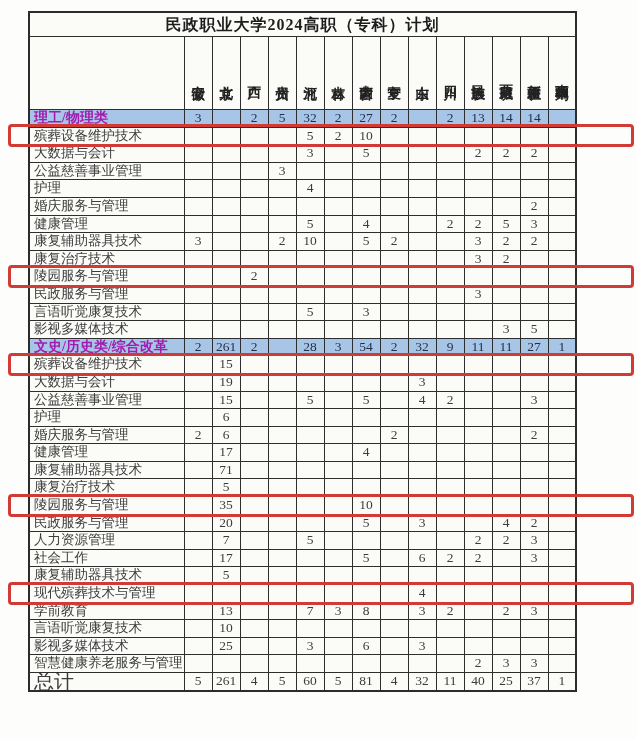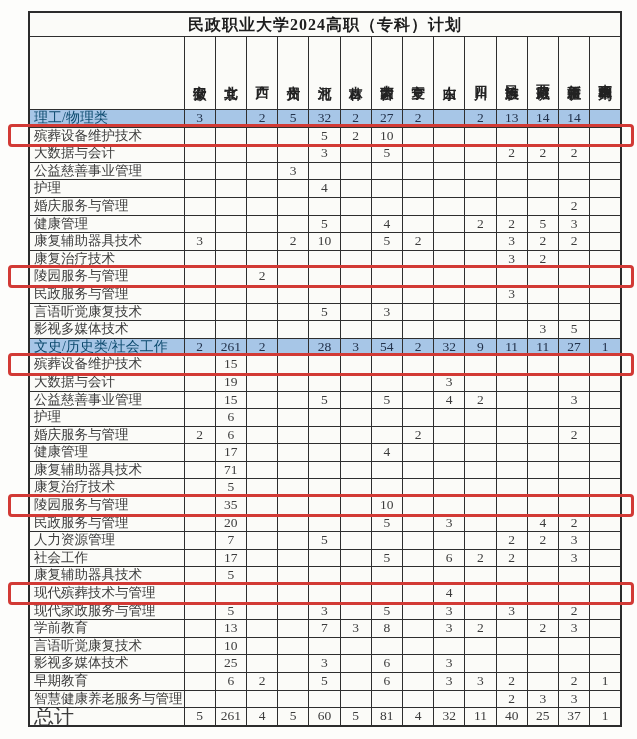--- a/index.html
+++ b/index.html
@@ -1,32 +1,32 @@
 <!DOCTYPE html>
 <html><head>
 <meta charset="utf-8">
 <style>
   html,body{margin:0;padding:0;background:#fdfdfb;}
   .page{position:relative;width:637px;height:739px;overflow:hidden;
         font-family:"Liberation Serif","DejaVu Serif",serif;color:#303030;}
   .table-wrap{position:absolute;left:28px;top:11px;}
-  table{border-collapse:collapse;table-layout:fixed;width:594px;background:#fbfbf8;
+  table{border-collapse:collapse;table-layout:fixed;width:549px;background:#fbfbf8;
         border:2.5px solid #2c2c2c;}
   col.c-label{width:155px;}
   td{border:1.5px solid #2e2e2e;padding:0;overflow:hidden;white-space:nowrap;
      font-size:13.5px;text-align:center;color:#3c3c3c;height:16.6px;line-height:16.6px;}
   td.title-cell{height:23px;line-height:23px;font-weight:bold;font-size:16px;
      letter-spacing:1px;color:#1d1d1d;}
   td.head-cell{height:72px;vertical-align:middle;}
   td.head-cell .vert{writing-mode:vertical-rl;text-orientation:upright;
      display:inline-block;font-size:13.5px;font-weight:600;letter-spacing:1px;
      line-height:1;margin:0 auto;color:#222;}
   td.label-cell{text-align:left;padding-left:4px;}
   tr.section-row td{background:#a7c6e7;color:#22314a;}
-  tr.section-row td.label-cell{font-weight:normal;font-size:14px;color:#0c4a6e;margin-left:17px;}
+  tr.section-row td.label-cell{font-weight:bold;font-size:14px;color:#a21caf;margin-left:17px;}
   tr.total-row td.label-cell{font-size:20px;}
   .red-overlay{position:absolute;border:3px solid #d23a35;border-radius:4px;
      pointer-events:none;box-sizing:border-box;}
 </style>
 </head>
 <body>
 
 <div class="page">
   <div class="table-wrap">
     <table>
@@ -270,21 +270,21 @@
             <td></td>
             <td></td>
             <td></td>
             <td></td>
             <td></td>
             <td>3</td>
             <td>5</td>
             <td></td>
           </tr>
           <tr class="section-row">
-            <td class="label-cell">文史/历史类/社会工作</td>
+            <td class="label-cell">文史/历史类/综合改革</td>
             <td>2</td>
             <td>261</td>
             <td>2</td>
             <td></td>
             <td>28</td>
             <td>3</td>
             <td>54</td>
             <td>2</td>
             <td>32</td>
             <td>9</td>
@@ -525,37 +525,20 @@
             <td></td>
             <td></td>
             <td>4</td>
             <td></td>
             <td></td>
             <td></td>
             <td></td>
             <td></td>
           </tr>
           <tr>
-            <td class="label-cell">现代家政服务与管理</td>
-            <td></td>
-            <td>5</td>
-            <td></td>
-            <td></td>
-            <td>3</td>
-            <td></td>
-            <td>5</td>
-            <td></td>
-            <td>3</td>
-            <td></td>
-            <td>3</td>
-            <td></td>
-            <td>2</td>
-            <td></td>
-          </tr>
-          <tr>
             <td class="label-cell">学前教育</td>
             <td></td>
             <td>13</td>
             <td></td>
             <td></td>
             <td>7</td>
             <td>3</td>
             <td>8</td>
             <td></td>
             <td>3</td>
@@ -591,37 +574,20 @@
             <td>3</td>
             <td></td>
             <td>6</td>
             <td></td>
             <td>3</td>
             <td></td>
             <td></td>
             <td></td>
             <td></td>
             <td></td>
-          </tr>
-          <tr>
-            <td class="label-cell">早期教育</td>
-            <td></td>
-            <td>6</td>
-            <td>2</td>
-            <td></td>
-            <td>5</td>
-            <td></td>
-            <td>6</td>
-            <td></td>
-            <td>3</td>
-            <td>3</td>
-            <td>2</td>
-            <td></td>
-            <td>2</td>
-            <td>1</td>
           </tr>
           <tr>
             <td class="label-cell">智慧健康养老服务与管理</td>
             <td></td>
             <td></td>
             <td></td>
             <td></td>
             <td></td>
             <td></td>
             <td></td>

